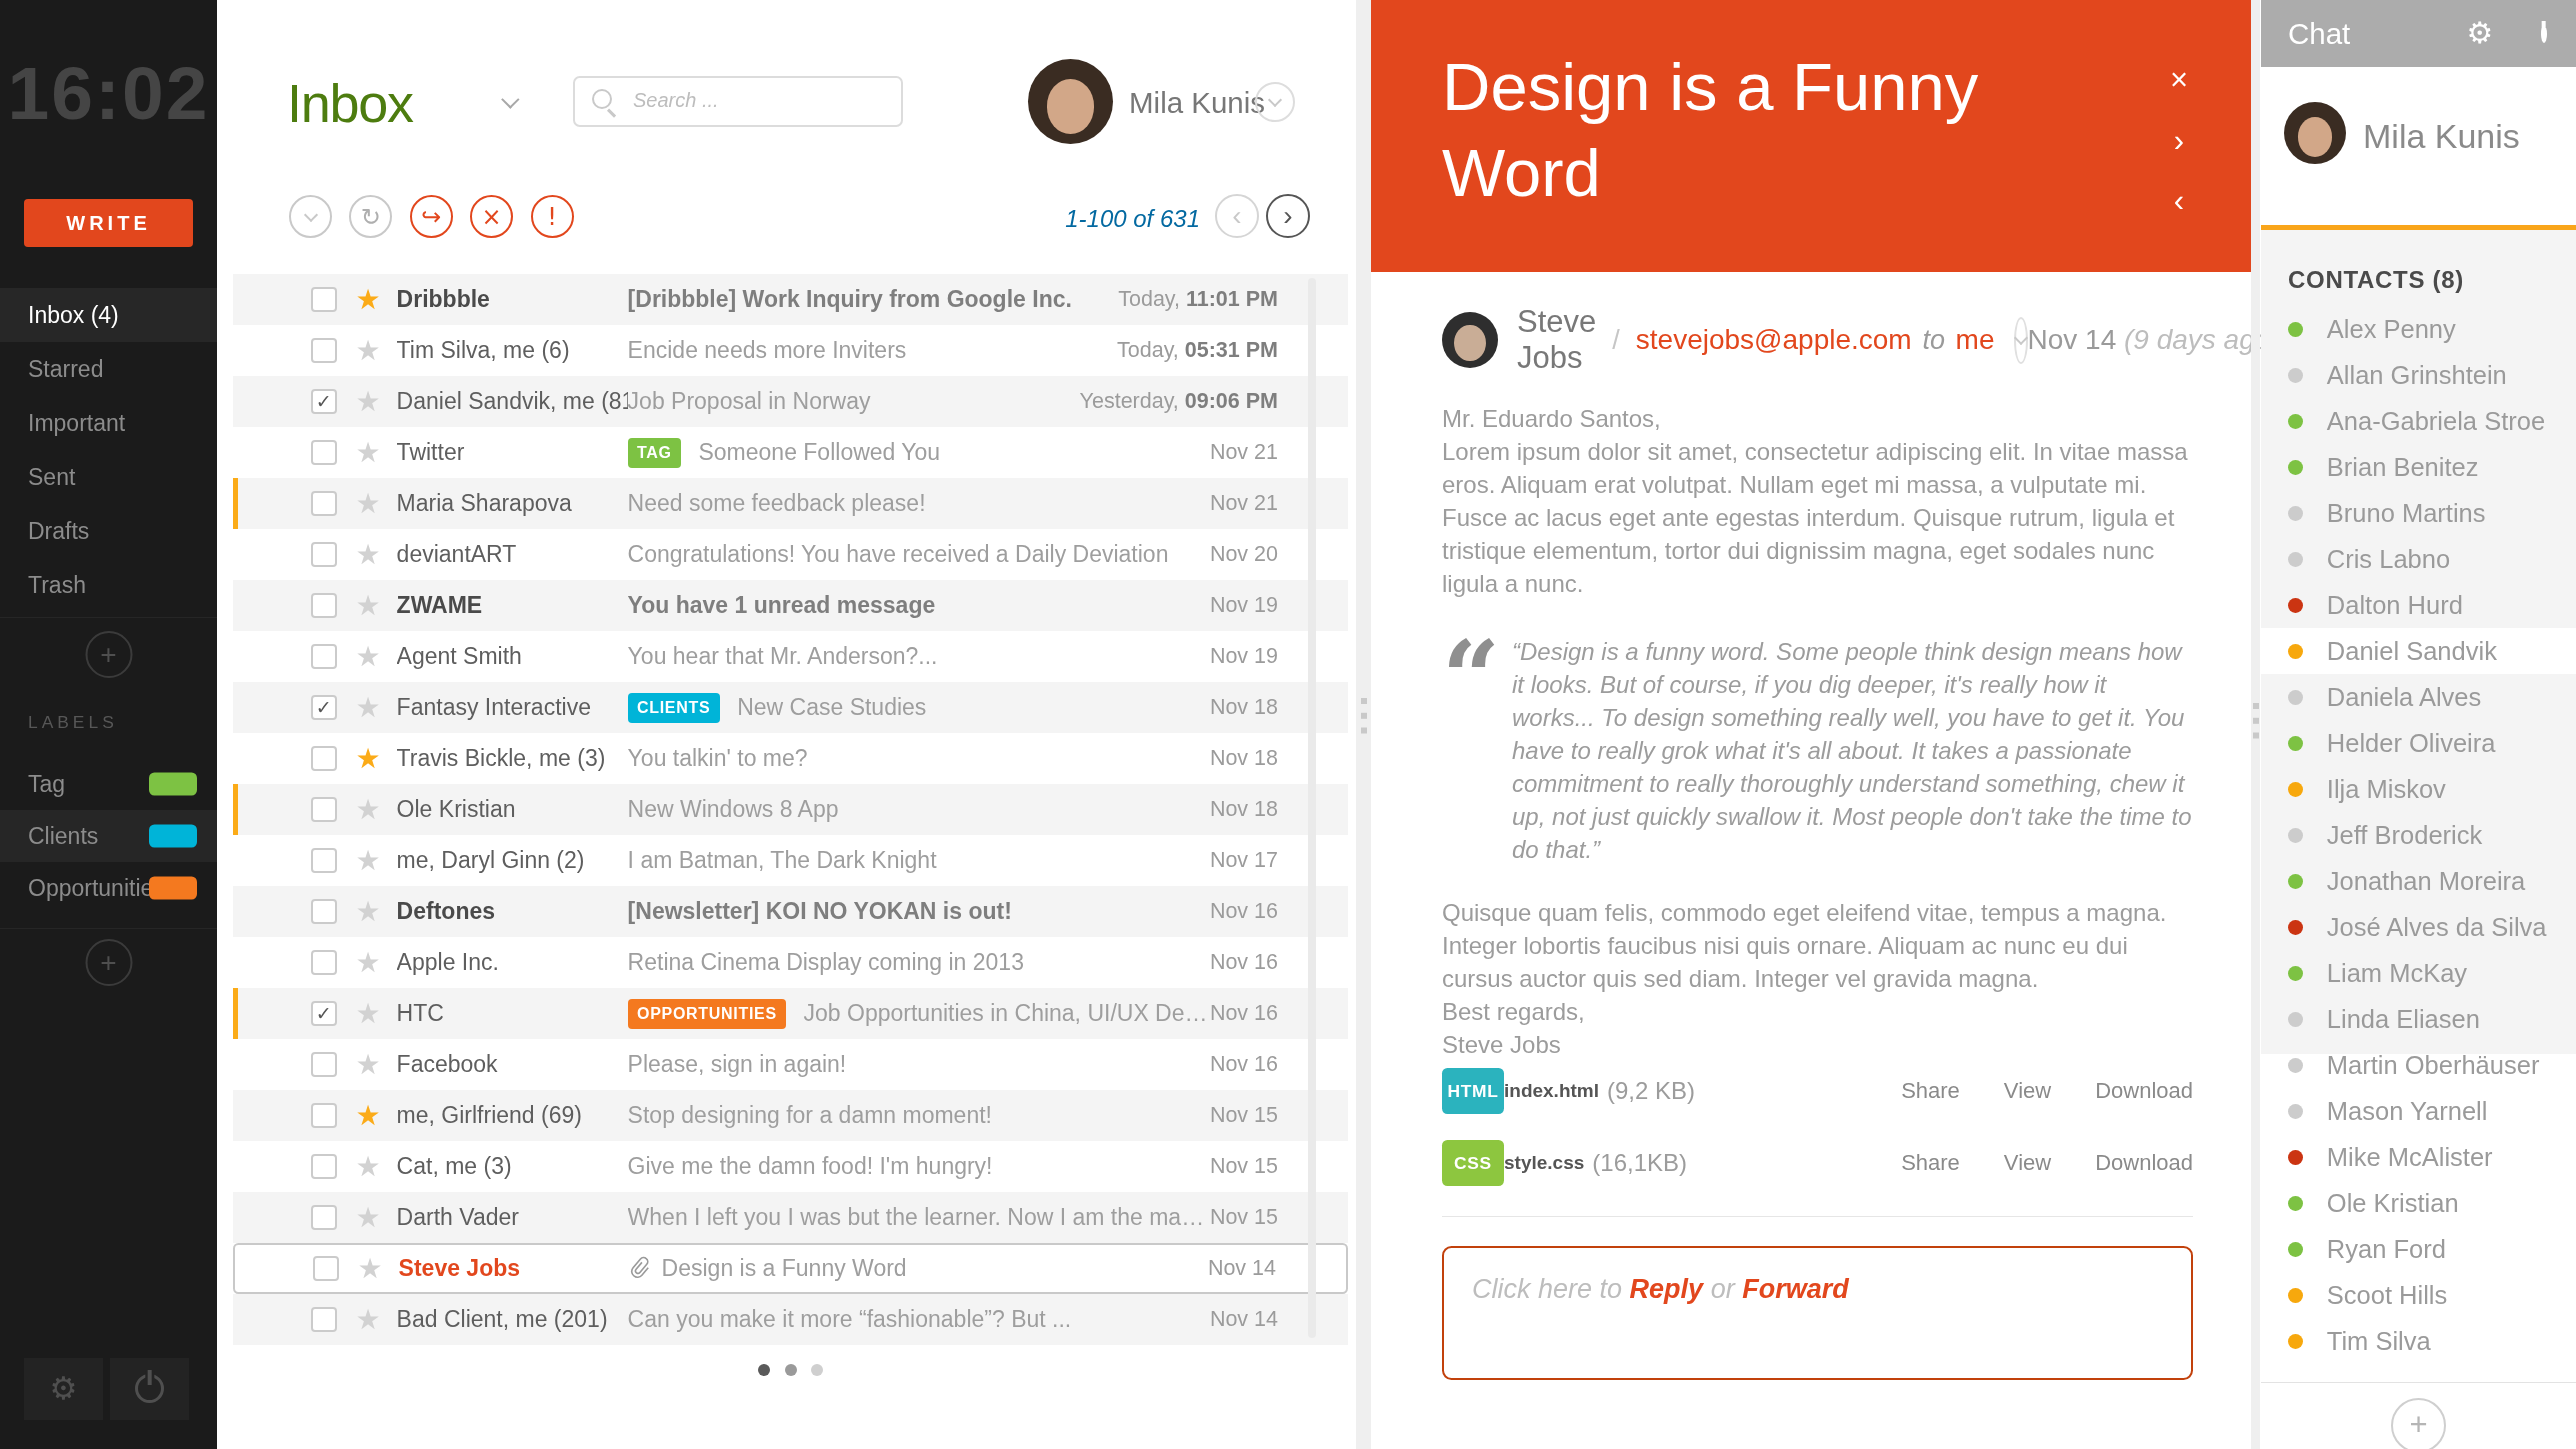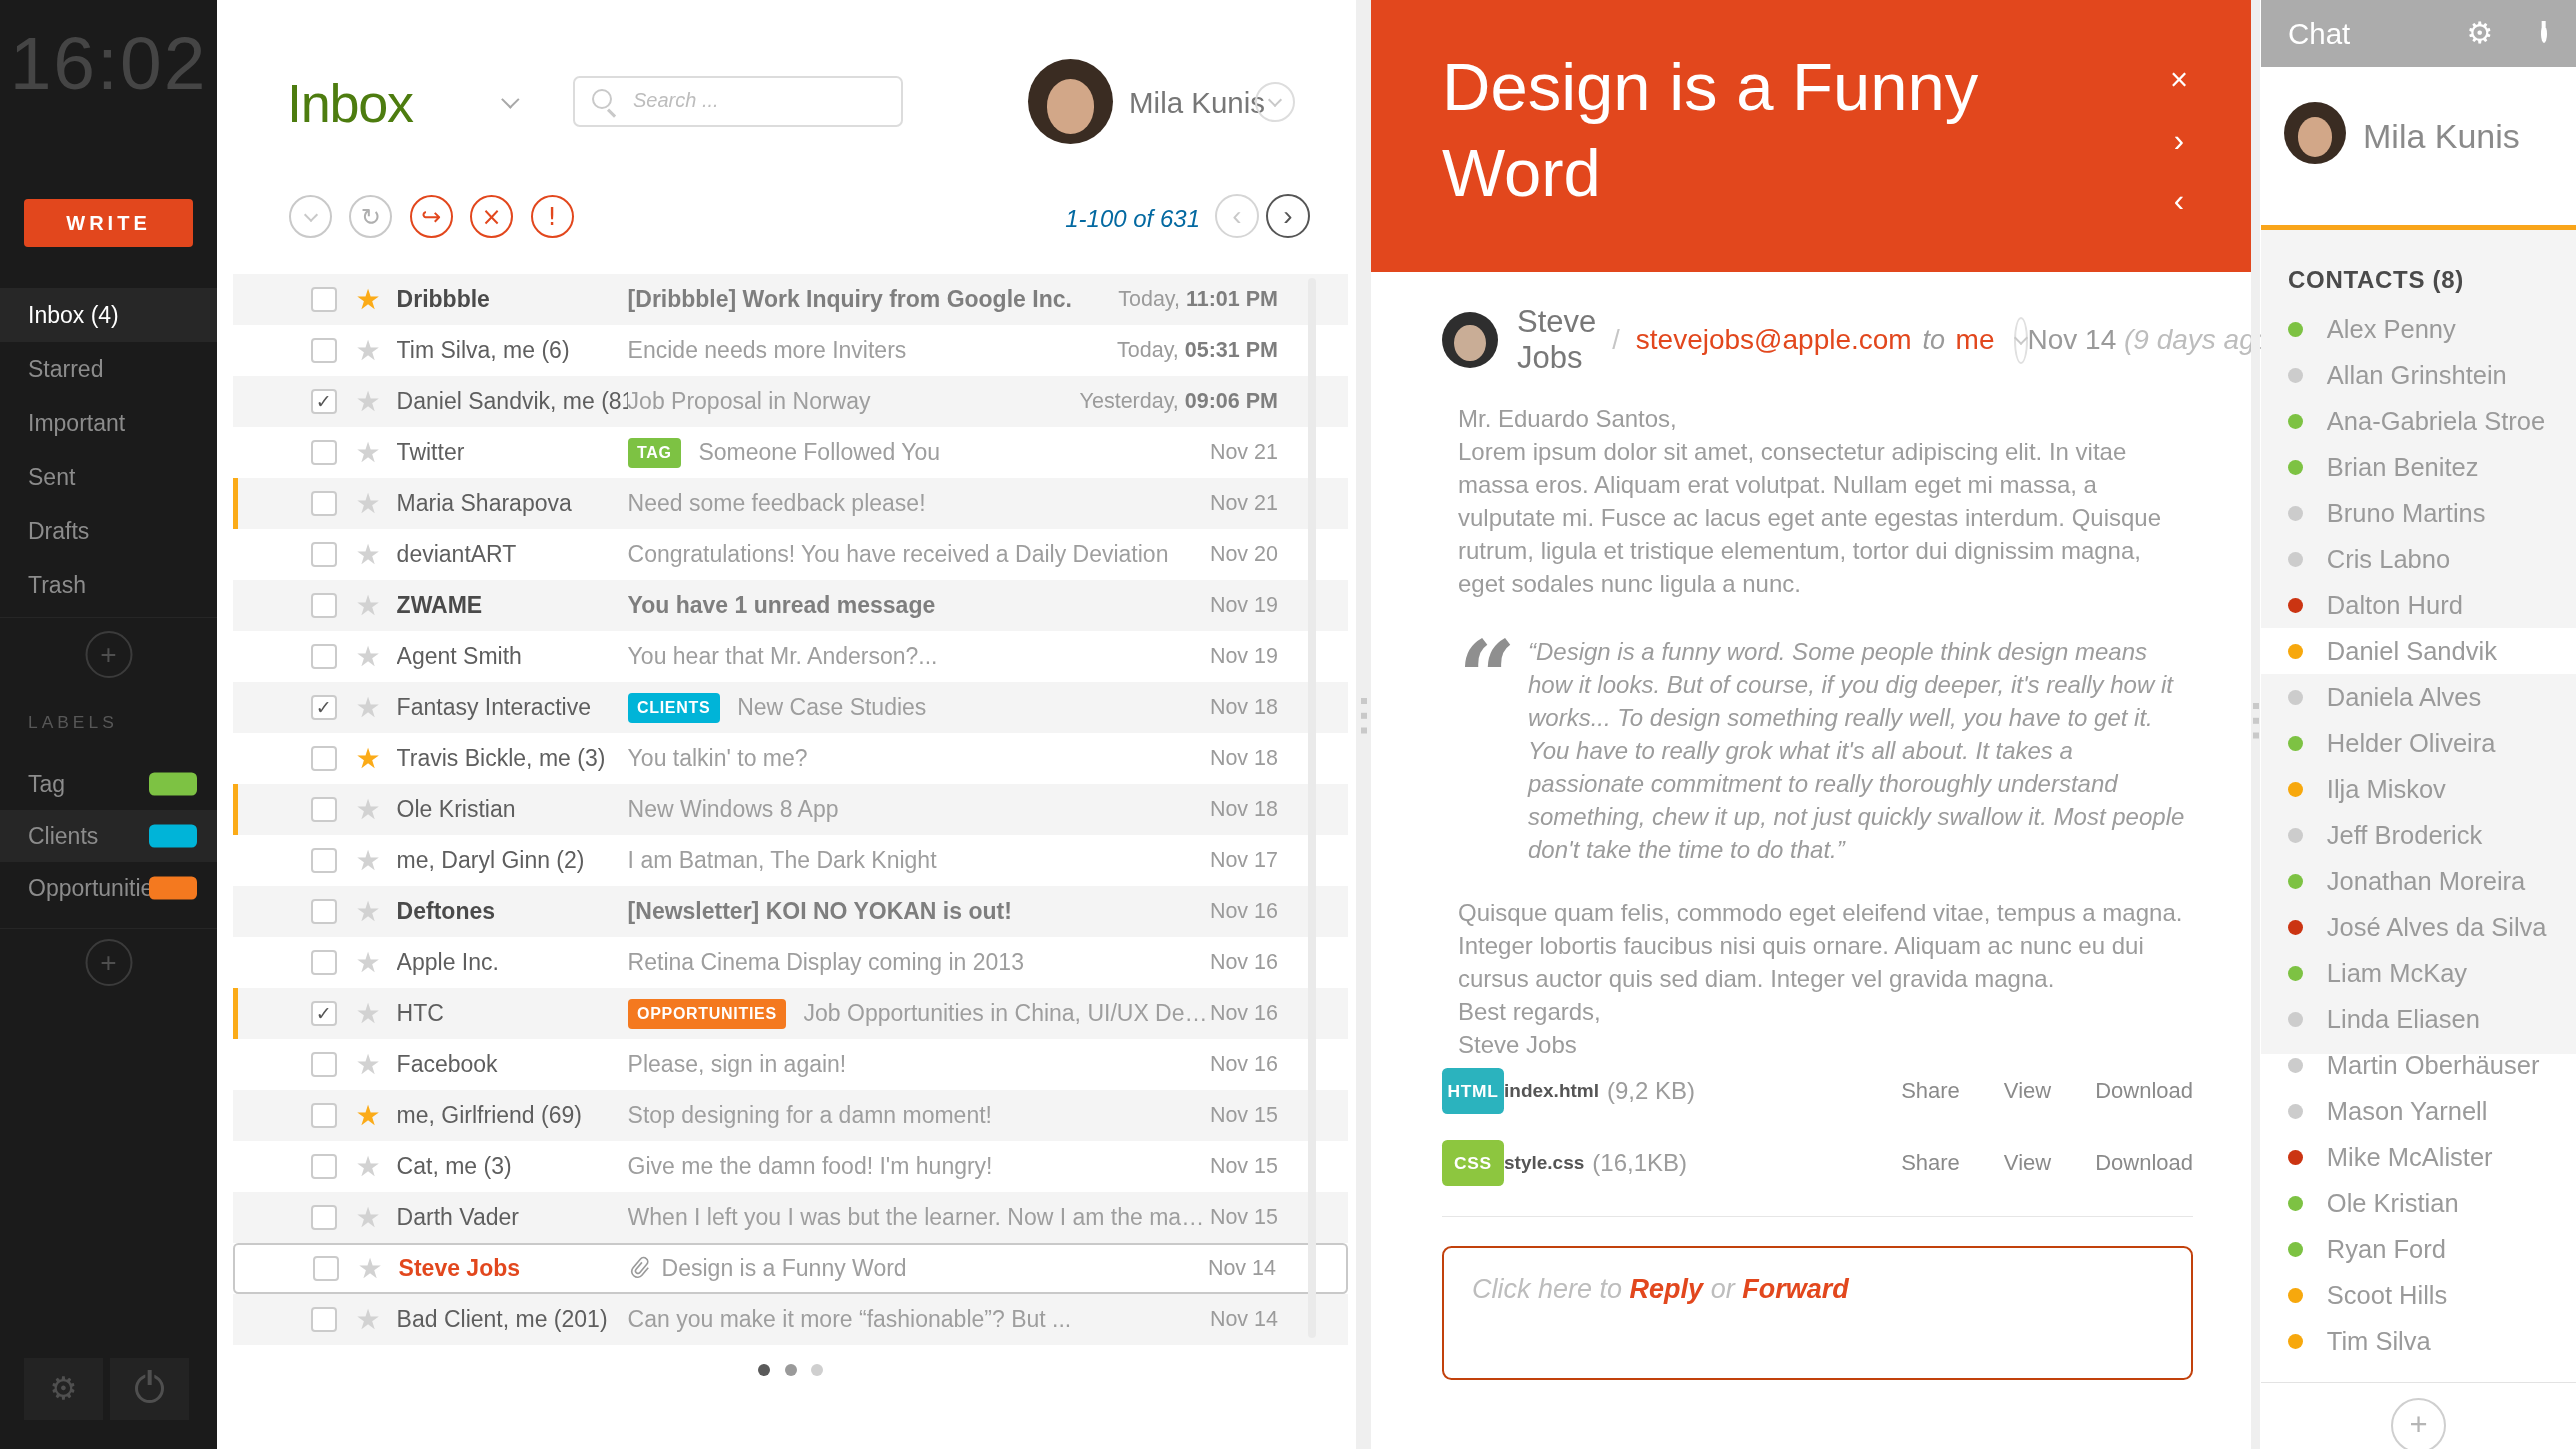--- a/index.html
+++ b/index.html
@@ -1,21 +1,21 @@
 <!DOCTYPE html>
 <html style="font-size:10.7px"><head>
 <meta charset="utf-8">
 <style>
   html,body{margin:0;padding:0}
   body{width:2576px;height:1449px;overflow:hidden;font-family:"Liberation Sans",sans-serif;background:#fff}
   .app{position:relative;width:2576px;height:1449px}
 
   
   .sidebar{position:absolute;left:0;top:0;width:217px;height:1449px;background:#1B1B1B}
-  .clock{margin-top:20px;text-align:center;font-size:75px;font-weight:400;color:#454545;letter-spacing:2px}
+  .clock{margin-top:50px;text-align:center;font-size:75px;font-weight:700;color:#454545;letter-spacing:2px}
   .write-btn{position:absolute;left:24px;top:199px;width:169px;height:48px;background:#E2471D;border-radius:4px;color:#fff;font-size:20px;font-weight:bold;letter-spacing:4px;display:flex;align-items:center;justify-content:center;cursor:pointer}
   .nav{position:absolute;top:288px;left:0;right:0}
   .nav-item{height:54px;line-height:54px;padding-left:28px;font-size:23px;color:#8C8C8C;cursor:pointer}
   .nav-item.active{background:#272727;color:#FFF}
   .side-sep{position:absolute;left:0;right:0;height:1.3px;background:#262626}
   .plus-btn{position:absolute;left:50%;transform:translateX(-50%);width:43px;height:43px;border:2px solid #3B3B3B;border-radius:50%;color:#4F4F4F;font-size:28px;display:flex;align-items:center;justify-content:center;cursor:pointer}
   .labels-header{position:absolute;top:712px;left:28px;font-size:17.4px;letter-spacing:4px;color:#575757}
   .labels{position:absolute;top:758px;left:0;right:0}
   .label-item{position:relative;height:52px;line-height:52px;padding-left:28px;font-size:23px;color:#8C8C8C;cursor:pointer}
   .label-item.active{background:#262626}
@@ -88,21 +88,21 @@
   .s-avatar{width:56px;height:56px;background:#2E2E2E}
   .s-avatar::after{background:#C9AD96}
   .s-name{margin-left:19px;font-size:31px;color:#787878}
   .slash{margin:0 16px;font-size:27px;color:#C6C6C6}
   .s-email{font-size:28px;color:#E2471D}
   .s-to{margin:0 10.7px;font-size:27px;font-style:italic;color:#9A9A9A}
   .s-me{font-size:28px;color:#E2471D}
   .s-chev{margin-left:19px;width:47px;height:47px;border:2.7px solid #E0E0E0}
   .s-date{margin-left:auto;font-size:28px;color:#9A9A9A;white-space:nowrap}
   .s-date i{color:#BDBDBD}
-  .read-body{position:absolute;left:87px;top:402px;right:58px;font-size:24px;line-height:33px;color:#9C9C9C}
+  .read-body{position:absolute;left:71px;top:402px;right:58px;font-size:24px;line-height:33px;color:#9C9C9C}
   .read-body p{margin:0}
   .salutation{margin-bottom:32px}
   .para1{margin-bottom:5.4px}
   .quote{display:flex;margin:35px 0 29.5px}
   .qmark{flex:none;width:70px;font-family:"DejaVu Serif",serif;font-weight:bold;font-size:101px;line-height:.85;color:#8F8F8F}
   .qtext{font-style:italic}
   .para2{margin-bottom:0}
   .closing{margin-top:42px}
   .attachments{position:absolute;left:71px;top:1055px;right:58px}
   .att-row{display:flex;align-items:center;height:72px}

